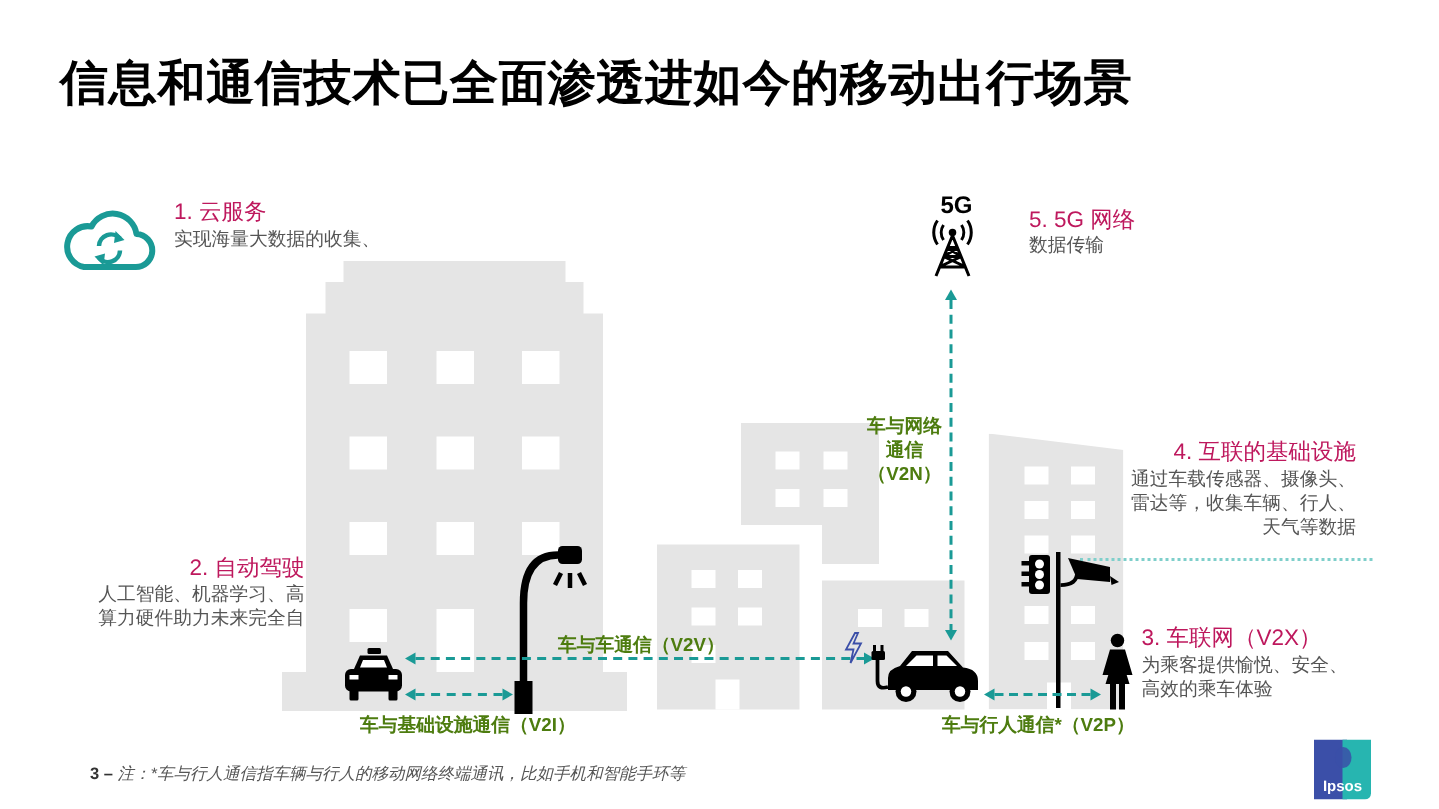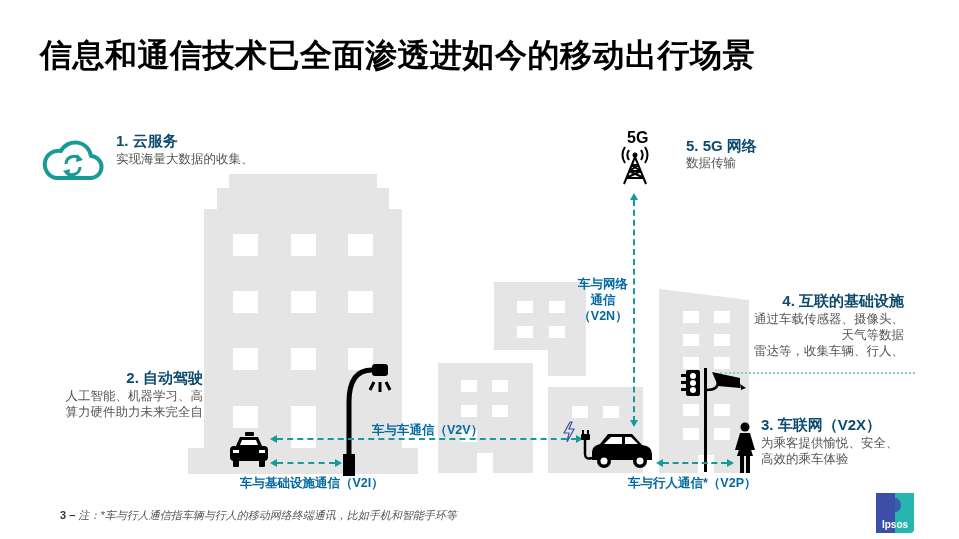--- a/index.html
+++ b/index.html
@@ -1,22 +1,22 @@
 <!DOCTYPE html>
 <html><head>
 <meta charset="utf-8">
 <style>
   html, body { margin:0; padding:0; }
   body { width:959px; height:539px; background:#ffffff; position:relative; overflow:hidden;
          font-family: "Liberation Sans", "DejaVu Sans", sans-serif; }
   .abs { position:absolute; }
   .title { left:40px; top:34px; font-size:32px; font-weight:bold; color:#000; letter-spacing:0.5px; white-space:nowrap; }
-  .h { font-weight:bold; font-size:15px; color:#0c4a6e; white-space:nowrap; }
+  .h { font-weight:normal; font-size:15px; color:#be185d; white-space:nowrap; }
   .desc { font-size:12.5px; color:#555; line-height:16px; }
-  .lbl { font-weight:bold; font-size:12.5px; color:#0369a1; white-space:nowrap; }
+  .lbl { font-weight:bold; font-size:12.5px; color:#4d7c0f; white-space:nowrap; }
   .bld { background:#e5e5e5; position:absolute; }
   .win { background:#ffffff; position:absolute; }
   .dash-h { position:absolute; height:0; border-top:2px dashed #1a9a96; }
   .dash-v { position:absolute; width:0; border-left:2px dashed #1a9a96; }
   .dot-h { position:absolute; height:0; border-top:2px dotted #7fcfcb; }
   .footnote { left:60px; top:508px; font-size:11px; color:#555; font-style:italic; white-space:nowrap; }
   .pageno { font-weight:bold; font-style:normal; color:#333; }
 </style>
 </head>
 <body>
@@ -114,22 +114,22 @@
     <div>车与网络</div>
     <div>通信</div>
     <div>（V2N）</div>
   </div>
 </div>
 
 <div>
   <div class="abs h" style="right:55px;top:292px;">4. 互联的基础设施</div>
   <div class="abs desc" style="right:55px;top:311px;text-align:right;">
     <div>通过车载传感器、摄像头、</div>
+    <div>雷达等，收集车辆、行人、</div>
     <div>天气等数据</div>
-    <div>雷达等，收集车辆、行人、</div>
   </div>
   <div class="dot-h" style="left:720px;top:372px;width:195px;"></div>
 </div>
 
 <svg class="abs" style="left:678px;top:366px;" width="72" height="108" viewBox="0 0 72 108">
   <rect x="26" y="2" width="3" height="104" fill="#000"></rect>
   <rect x="8" y="4" width="14" height="26" rx="2" fill="#000"></rect>
   <circle cx="15" cy="10" r="3" fill="#fff"></circle>
   <circle cx="15" cy="17" r="3" fill="#fff"></circle>
   <circle cx="15" cy="24" r="3" fill="#fff"></circle>

